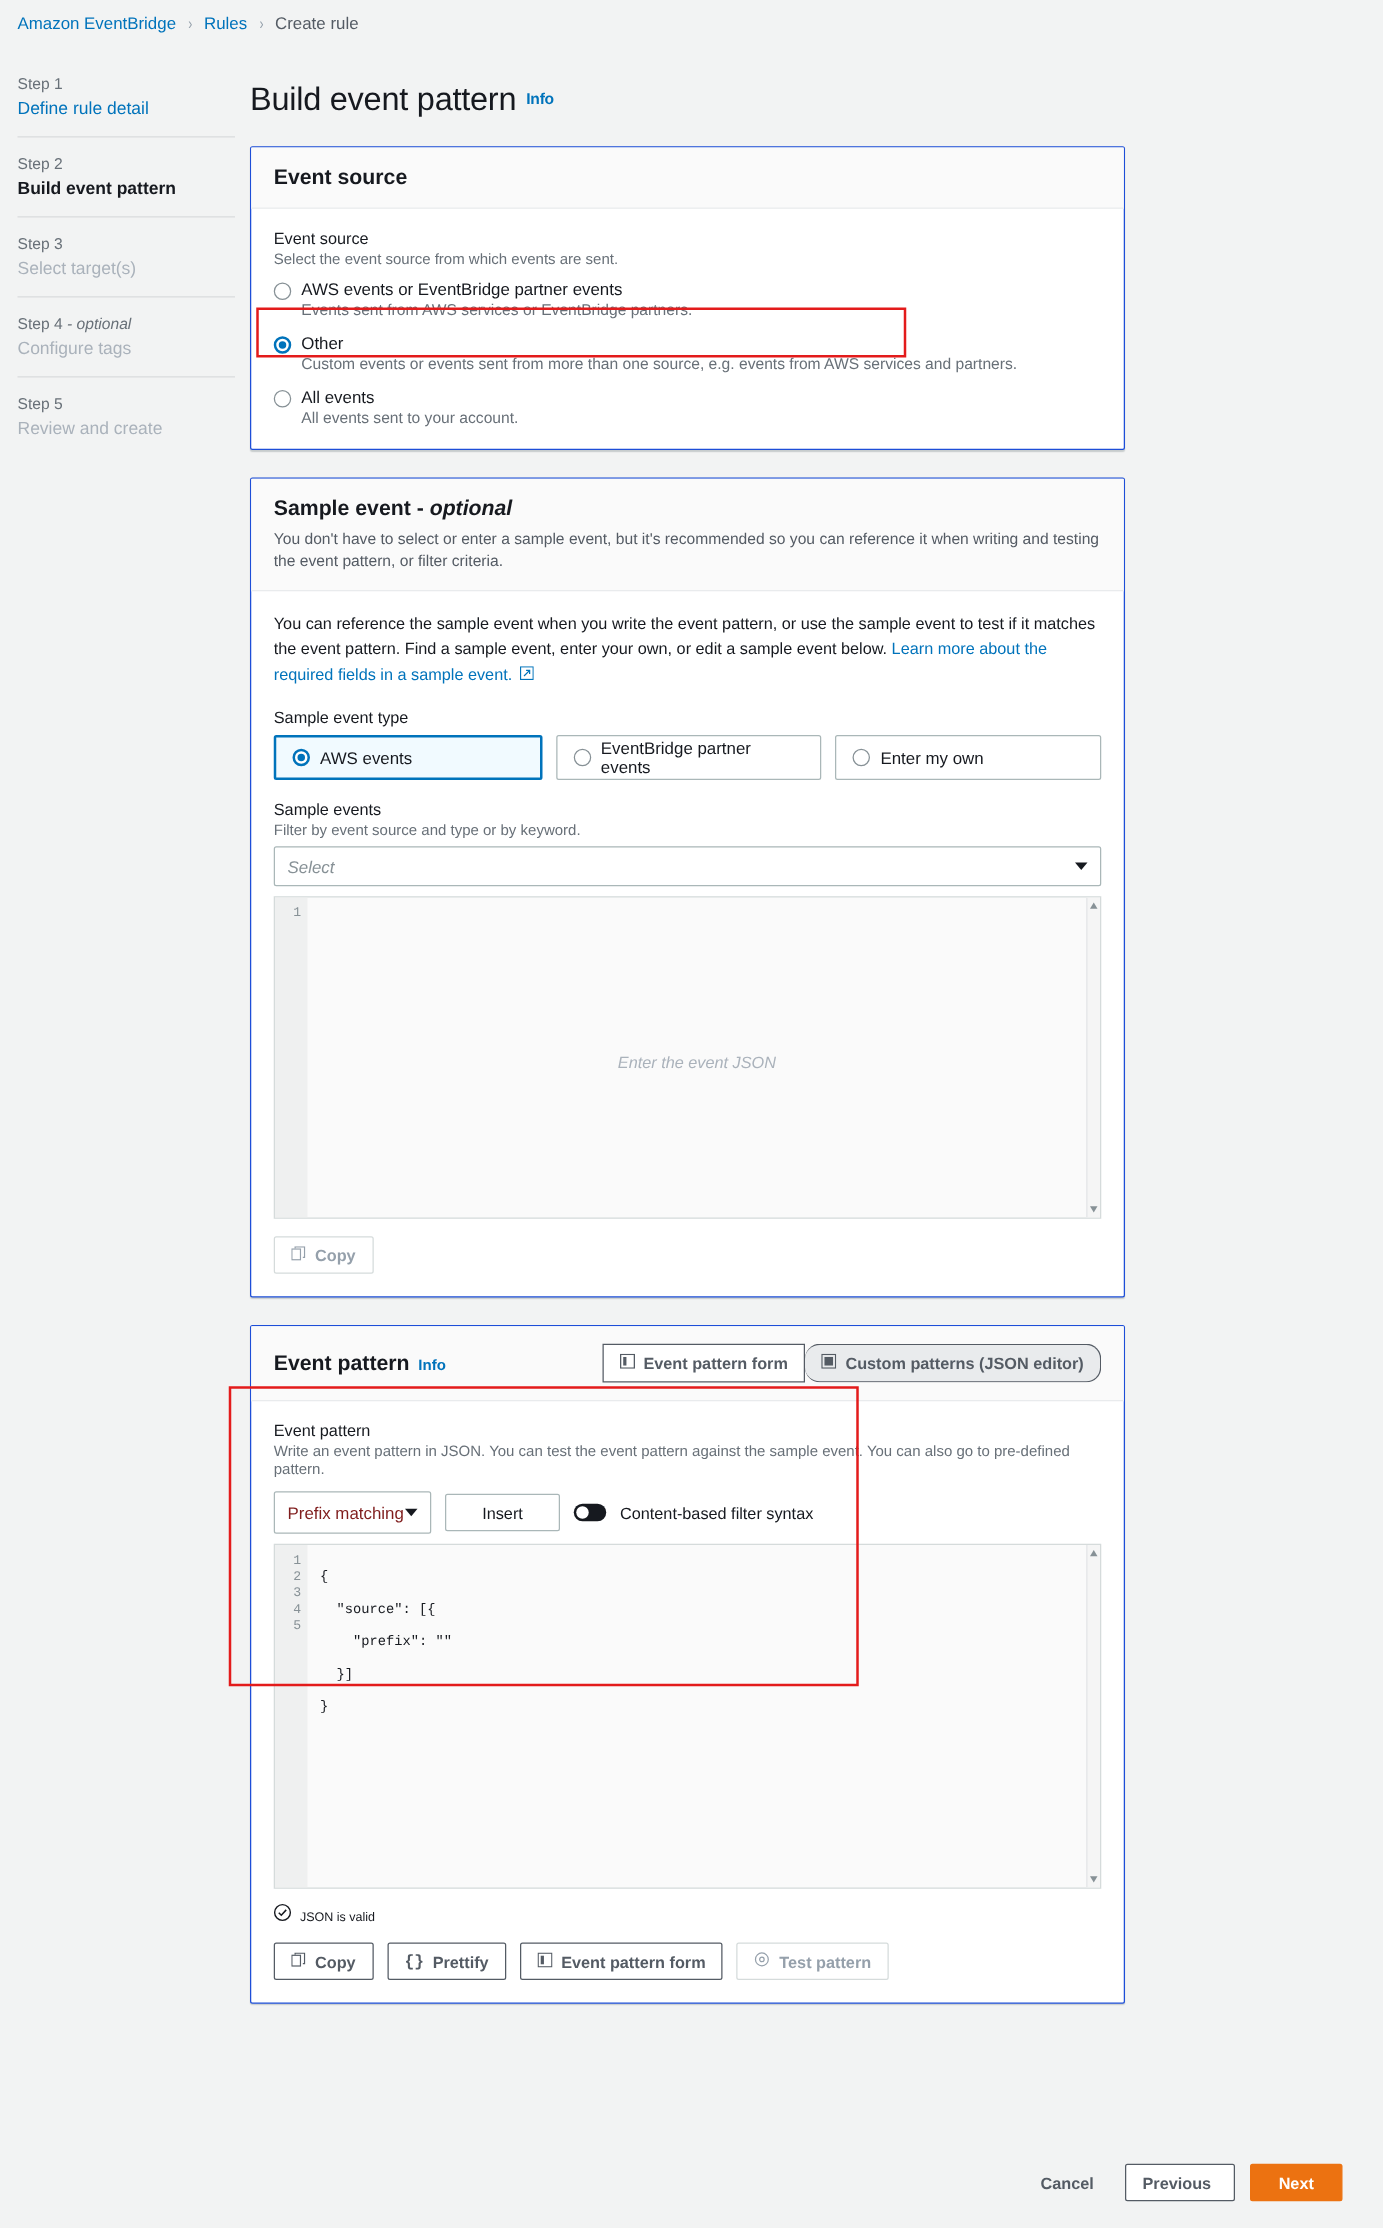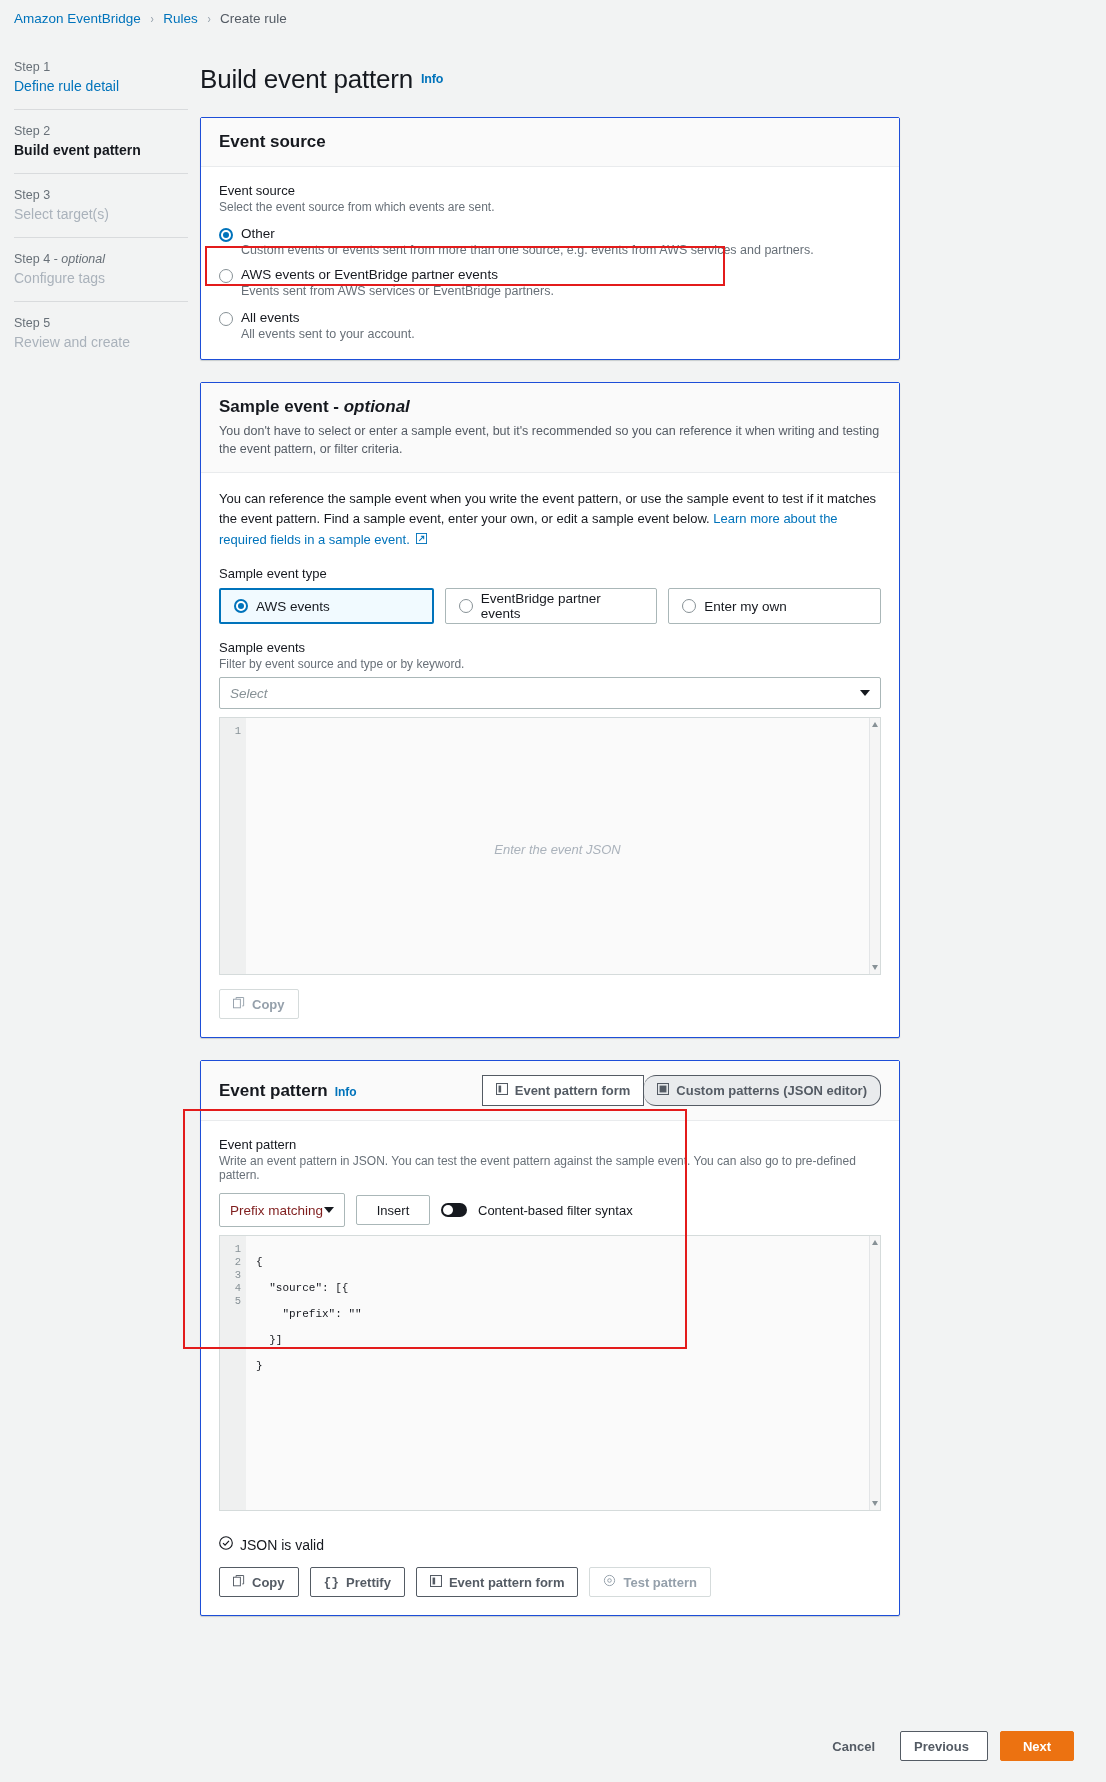--- a/index.html
+++ b/index.html
@@ -175,21 +175,21 @@
     width: 26px; height: 14px; border-radius: 7px;
     background: #16191f; position: relative; flex: none;
   }
   .toggle::after {
     content: ""; position: absolute; left: 2px; top: 2px;
     width: 10px; height: 10px; border-radius: 50%; background: #fff;
   }
 
   .valid-row {
     display: flex; align-items: flex-end; gap: 7px;
-    margin-top: 25px; font-size: 14px; color: #16191f;
+    margin-top: 12px; font-size: 10px; color: #16191f;
   }
 
   
   .segment { display: flex; }
   .seg-btn {
     height: 31px; display: flex; align-items: center; gap: 7px;
     padding: 0 13px; border: 1px solid #545b64;
     font-size: 13px; font-weight: bold; color: #545b64; background: #fff;
   }
   .seg-btn + .seg-btn { border-left: none; }
@@ -253,33 +253,33 @@
     </h1>
 
     <div class="card">
       <div class="card-head">
         <div class="card-title">Event source</div>
       </div>
       <div class="card-body hl-box">
         <div class="field-label">Event source</div>
         <div class="field-hint">Select the event source from which events are sent.</div>
 
+        <div class="radio-row">
+          <span class="radio"></span>
+          <span class="radio-text">
+            <span class="t1">AWS events or EventBridge partner events</span>
+            <div class="t2">Events sent from AWS services or EventBridge partners.</div>
+          </span>
+        </div>
+
         <div class="radio-row" style="margin-top:12px;">
           <span class="radio checked"></span>
           <span class="radio-text">
             <span class="t1">Other</span>
             <div class="t2">Custom events or events sent from more than one source, e.g. events from AWS services and partners.</div>
-          </span>
-        </div>
-
-        <div class="radio-row">
-          <span class="radio"></span>
-          <span class="radio-text">
-            <span class="t1">AWS events or EventBridge partner events</span>
-            <div class="t2">Events sent from AWS services or EventBridge partners.</div>
           </span>
         </div>
 
         <div class="radio-row" style="margin-top:12px;">
           <span class="radio"></span>
           <span class="radio-text">
             <span class="t1">All events</span>
             <div class="t2">All events sent to your account.</div>
           </span>
         </div>
@@ -386,21 +386,21 @@
       <div class="card-body hl-box">
 
         <div class="field-label">Event pattern</div>
         <div class="field-hint">Write an event pattern in JSON. You can test the event pattern against the sample event. You can also go to pre-defined pattern.</div>
 
         <div style="display:flex; align-items:center; gap:11px; margin-top:11px;">
           <div class="select" style="width:126px; margin-top:0; height:34px; color:#7f1d1d; font-style:normal;">
             <span>Prefix matching</span>
             <span class="caret"></span>
           </div>
-          <button class="btn plain" style="width:74px; justify-content:center;">
+          <button class="btn plain" style="width:92px; justify-content:center;">
             <span>Insert</span>
           </button>
           <div class="toggle"></div>
           <span style="font-size:13px;">Content-based filter syntax</span>
         </div>
 
         <div class="editor" style="height:276px;">
           <div class="gutter">
             <div>1</div>
             <div>2</div>

